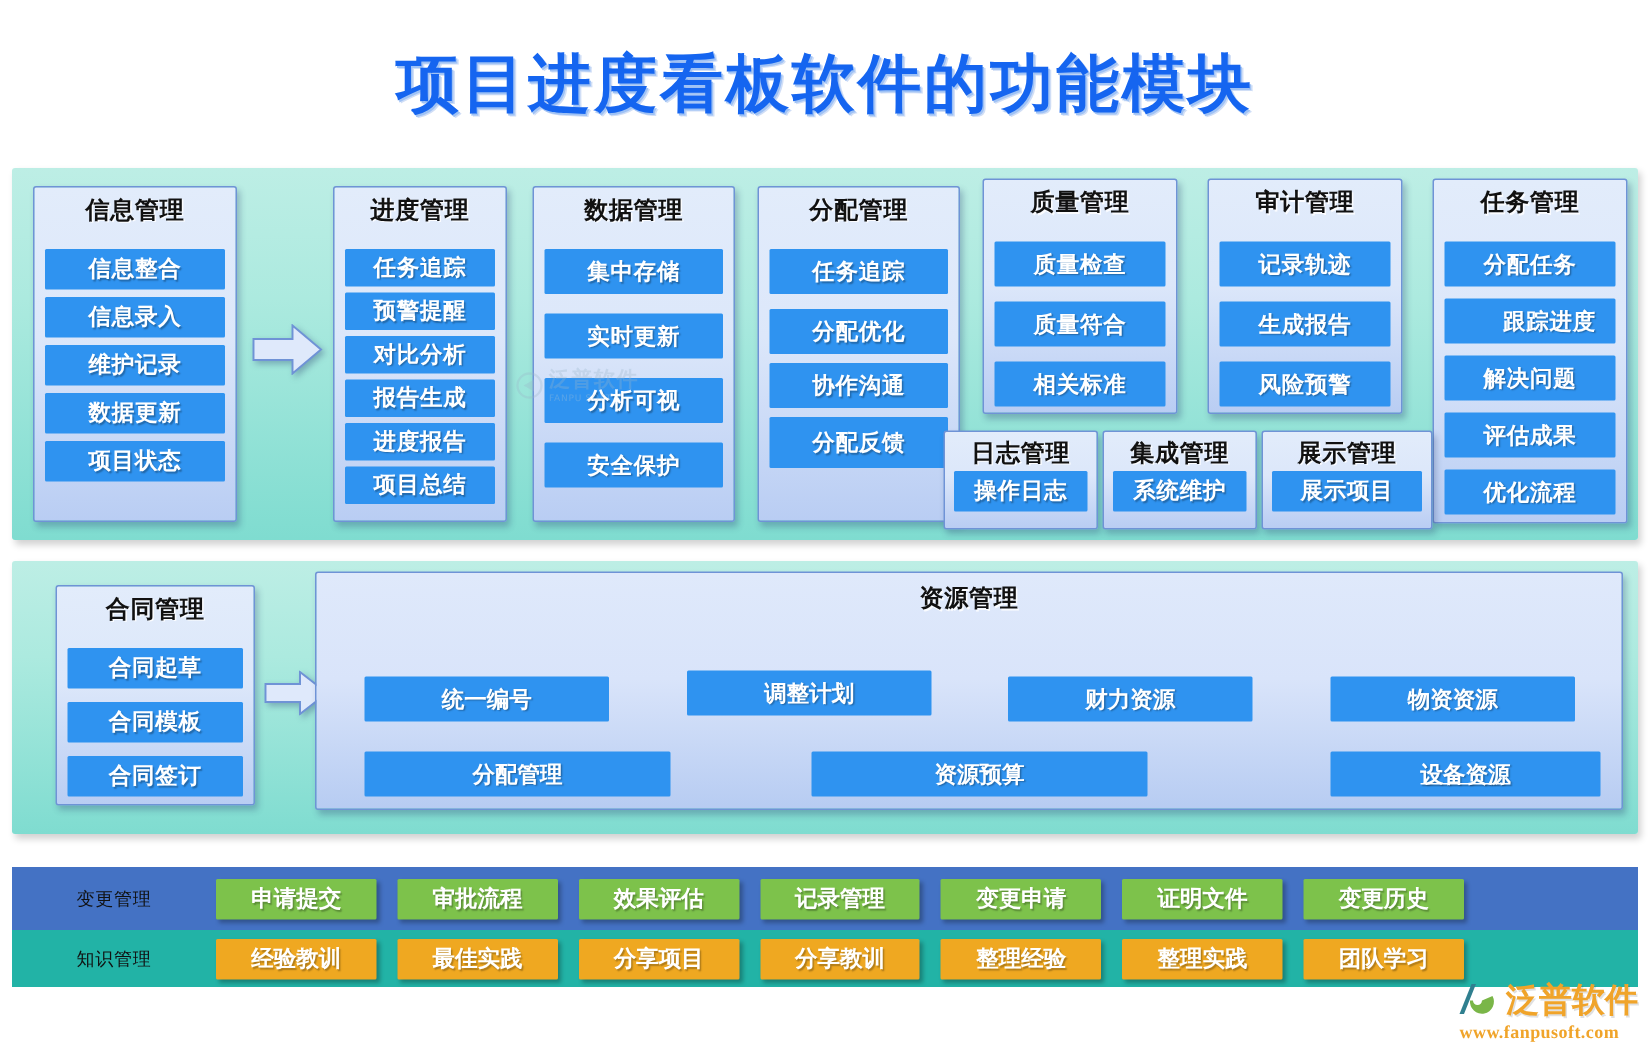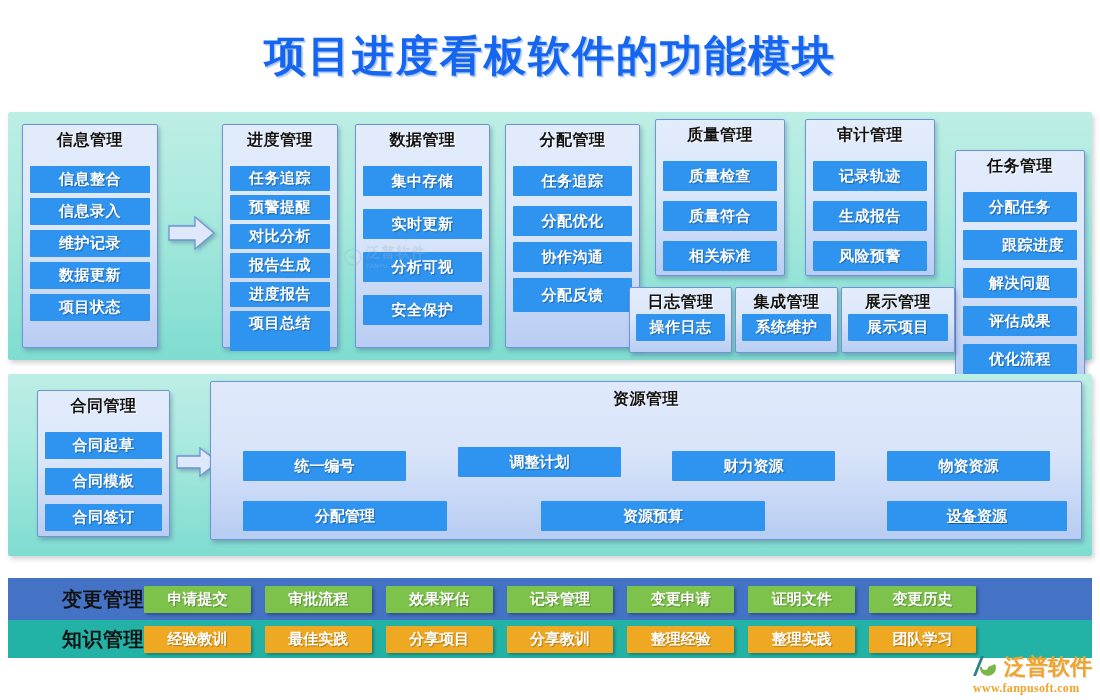--- a/index.html
+++ b/index.html
@@ -88,22 +88,22 @@
 
   
   .arrow { position: absolute; }
   .arrow svg { display: block; filter: drop-shadow(2px 2px 2px rgba(40,60,110,.35)); }
 
   
   .band { position: absolute; left: 8px; width: 1084px; display: flex; align-items: center; }
   #band-change    { top: 578px; height: 42px; background: #4472c4; }
   #band-knowledge { top: 620px; height: 38px; background: #22b3a6; }
   .band-label {
-    width: 136px; text-align: right;
-    font-weight: bold; font-size: 20px; color: #111111;
+    width: 136px; text-align: center;
+    font-weight: normal; font-size: 12px; color: #111111;
     letter-spacing: .5px;
     flex: 0 0 136px;
   }
   .band-items { display: flex; flex: 1; gap: 14px; padding-right: 116px; }
   .band-chip {
     flex: 1;
     height: 27px; line-height: 27px;
     text-align: center;
     font-weight: bold; font-size: 15px;
     color: #ffffff;
@@ -162,21 +162,21 @@
   </div>
 
   <div class="module" style="left:222px; top:124px; width:116px; height:224px;">
     <div class="module-title">进度管理</div>
     <div class="items">
       <div class="chip" style="height:25px;line-height:25px;margin-bottom:4px;">任务追踪</div>
       <div class="chip" style="height:25px;line-height:25px;margin-bottom:4px;">预警提醒</div>
       <div class="chip" style="height:25px;line-height:25px;margin-bottom:4px;">对比分析</div>
       <div class="chip" style="height:25px;line-height:25px;margin-bottom:4px;">报告生成</div>
       <div class="chip" style="height:25px;line-height:25px;margin-bottom:4px;">进度报告</div>
-      <div class="chip" style="height:40px;line-height:25px;">项目总结</div>
+      <div class="chip" style="height:25px;line-height:25px;">项目总结</div>
     </div>
   </div>
 
   <div class="module" style="left:355px; top:124px; width:135px; height:224px;">
     <div class="module-title">数据管理</div>
     <div class="items">
       <div class="chip" style="height:30px;line-height:30px;margin-bottom:13px;">集中存储</div>
       <div class="chip" style="height:30px;line-height:30px;margin-bottom:13px;">实时更新</div>
       <div class="chip" style="height:30px;line-height:30px;margin-bottom:13px;">分析可视</div>
       <div class="chip" style="height:30px;line-height:30px;">安全保护</div>
@@ -204,21 +204,21 @@
 
   <div class="module" style="left:805px; top:119px; width:130px; height:157px;">
     <div class="module-title">审计管理</div>
     <div class="items">
       <div class="chip" style="height:30px;line-height:30px;margin-bottom:10px;">记录轨迹</div>
       <div class="chip" style="height:30px;line-height:30px;margin-bottom:10px;">生成报告</div>
       <div class="chip" style="height:30px;line-height:30px;">风险预警</div>
     </div>
   </div>
 
-  <div class="module" style="left:955px; top:119px; width:130px; height:230px;margin-top:31px;">
+  <div class="module" style="left:955px; top:119px; width:130px; height:230px;">
     <div class="module-title">任务管理</div>
     <div class="items">
       <div class="chip" style="height:30px;line-height:30px;margin-bottom:8px;">分配任务</div>
       <div class="chip" style="height:30px;line-height:30px;margin-bottom:8px;padding-left:26px;">跟踪进度</div>
       <div class="chip" style="height:30px;line-height:30px;margin-bottom:8px;">解决问题</div>
       <div class="chip" style="height:30px;line-height:30px;margin-bottom:8px;">评估成果</div>
       <div class="chip" style="height:30px;line-height:30px;">优化流程</div>
     </div>
   </div>
 

